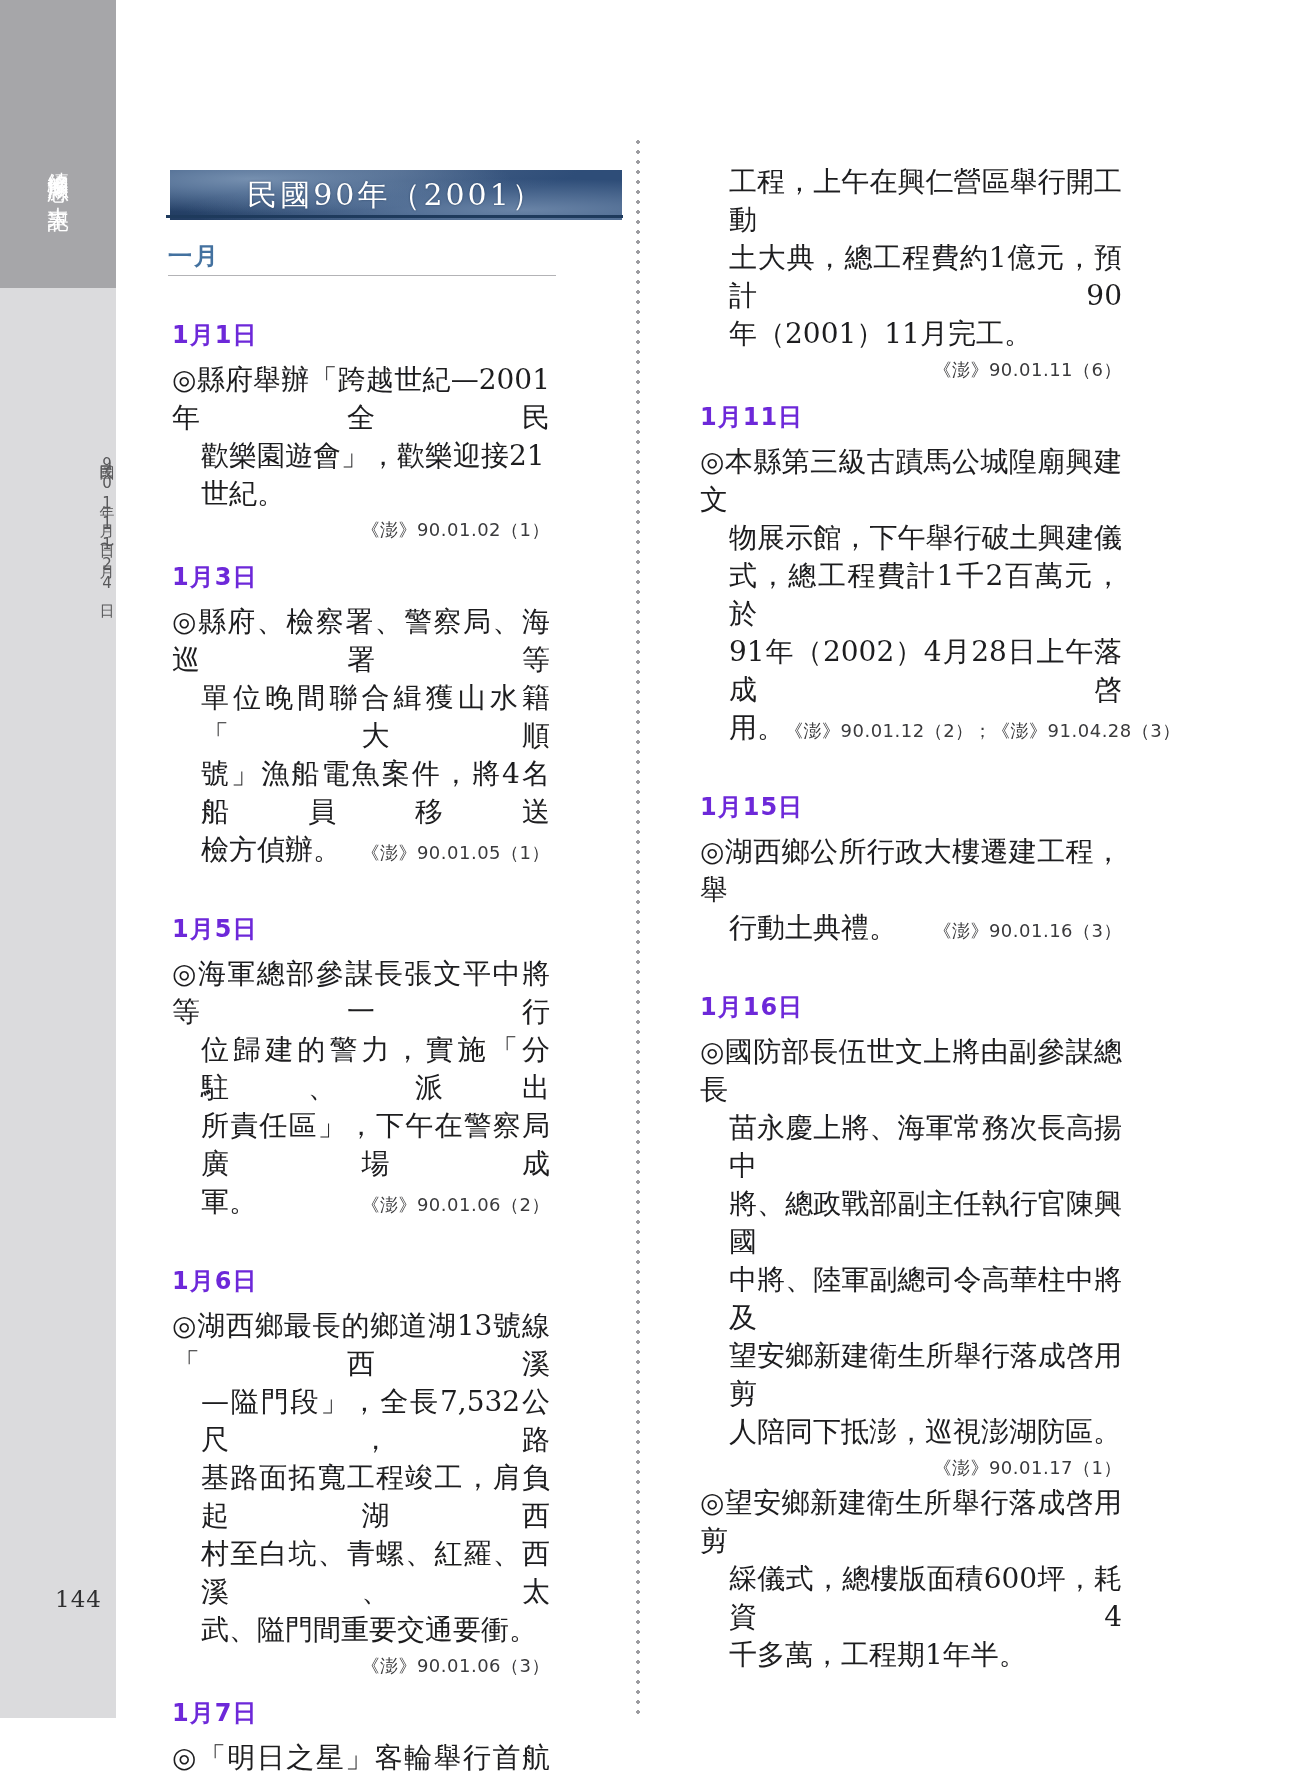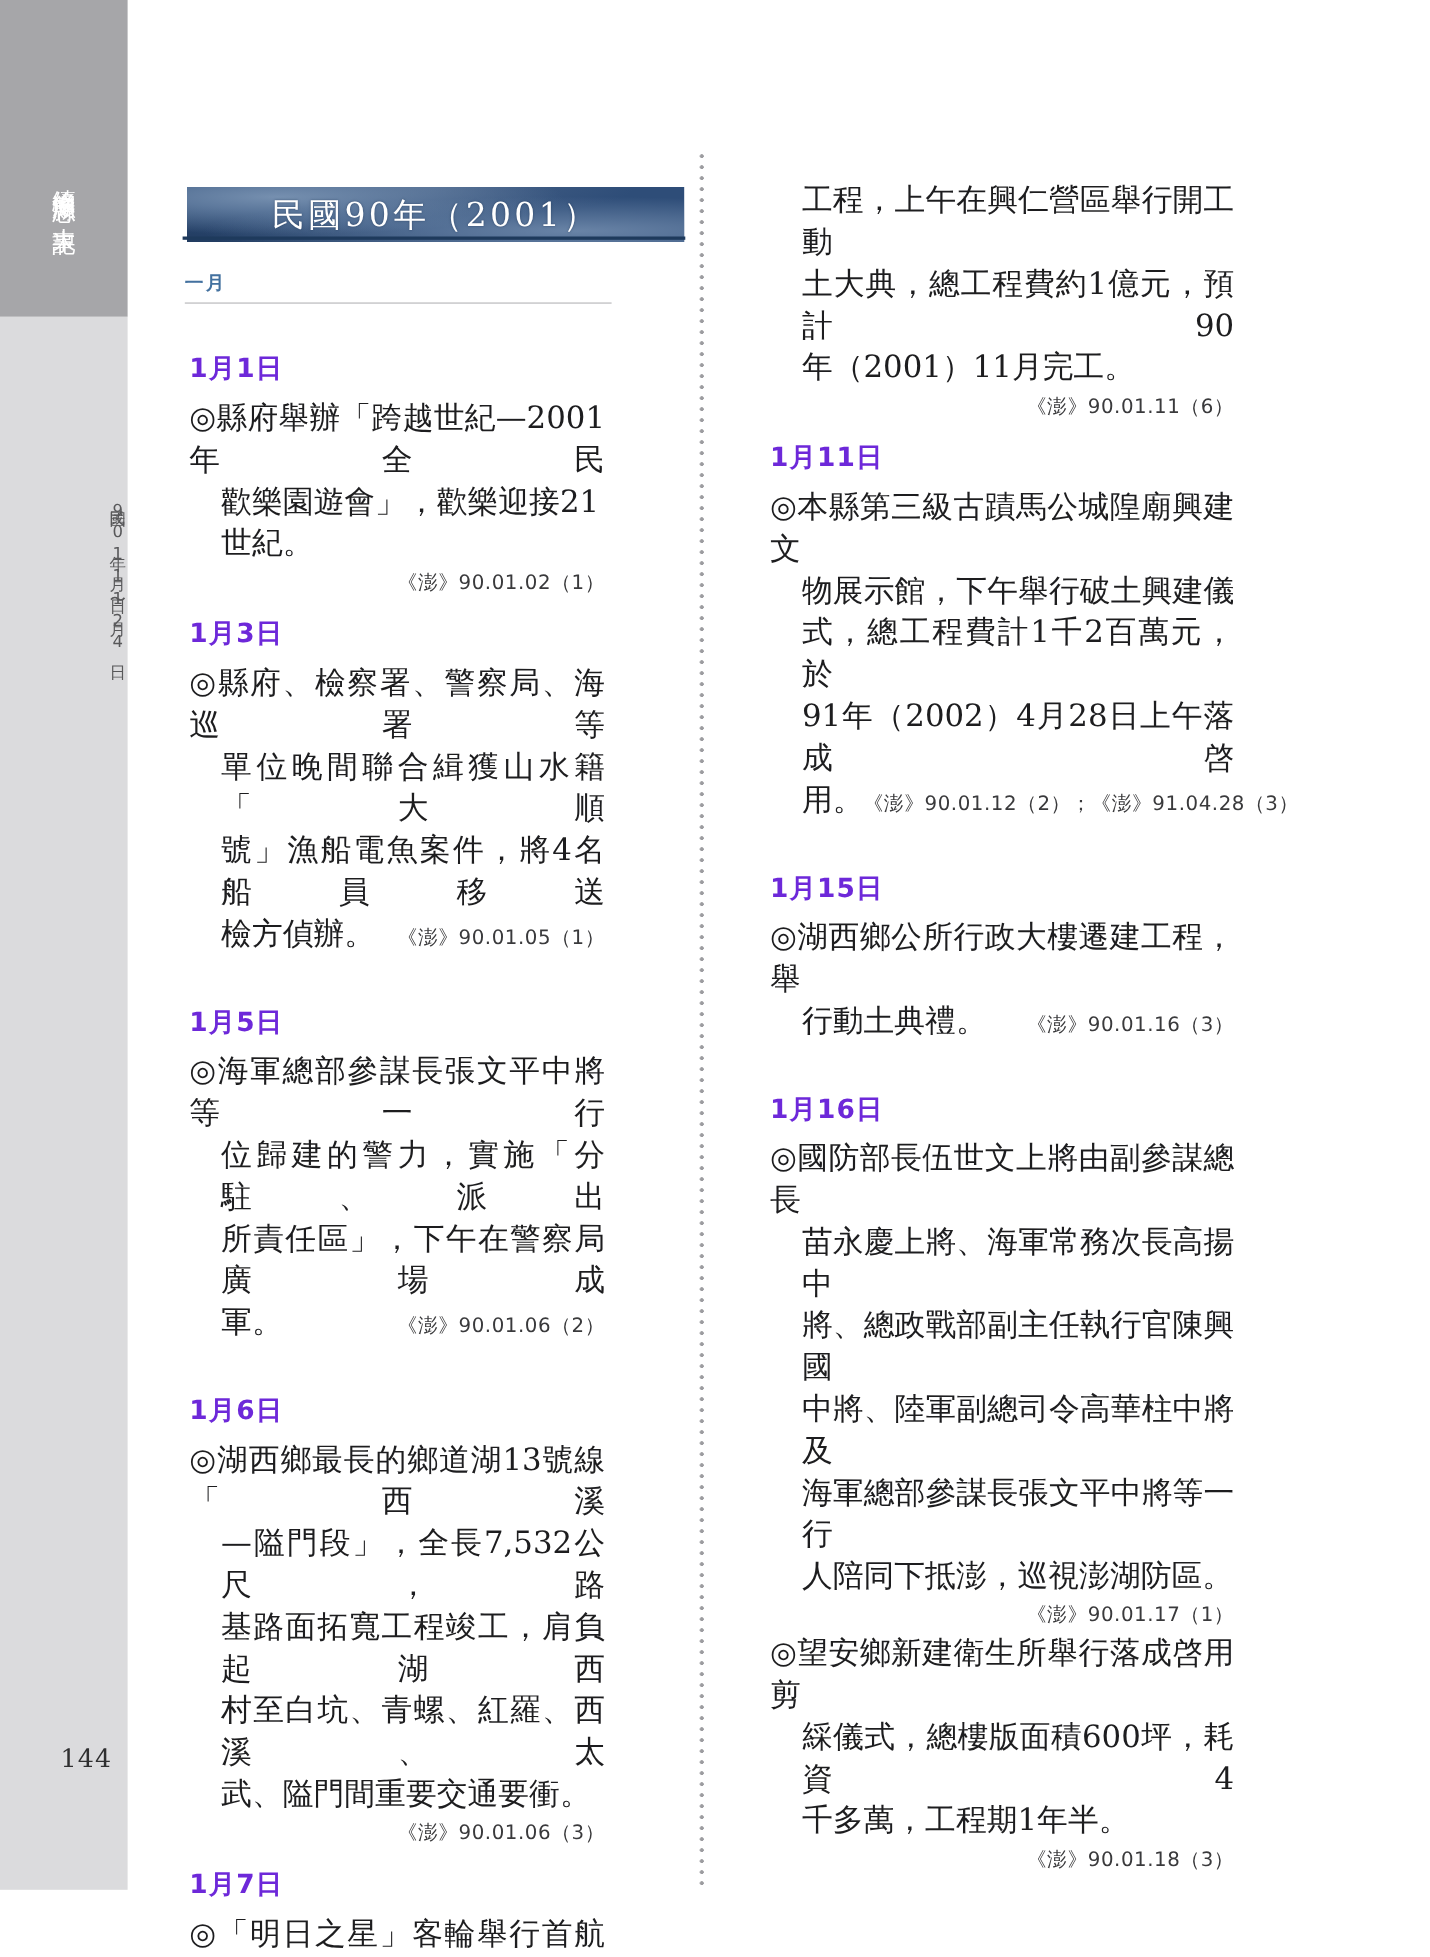--- a/index.html
+++ b/index.html
@@ -55,22 +55,22 @@
   .banner-rule{
     position:absolute;left:166px;top:215px;width:457px;height:3px;
     background:#1e3a5c;
   }
   
   .month-head{
     position:absolute;left:168px;top:244px;width:388px;height:31px;
     border-bottom:1px solid #b3b3b6;
   }
   .month-label{
-    color:#43719f;font-size:17px;font-weight:600;letter-spacing:2px;
-    font-family:Liberation Serif, serif;
+    color:#43719f;font-size:24px;font-weight:600;letter-spacing:2px;
+    font-family:Liberation Mono, monospace;
     line-height:28px;
   }
   
   .divider{
     position:absolute;left:636px;top:140px;width:4px;height:1580px;
     background-image:radial-gradient(circle at 2px 2px,#9c9ca0 1.6px,rgba(0,0,0,0) 2px);
     background-size:4px 10px;background-repeat:repeat-y;
   }
   
   .column{position:absolute;}
@@ -184,23 +184,22 @@
         <span>行動土典禮。</span>
         <span class="cite">《澎》90.01.16（3）</span>
       </div>
     </div>
     <div class="date-h">1月16日</div>
     <div class="event ends-own">
       <div class="line fill">◎國防部長伍世文上將由副參謀總長</div>
       <div class="line ind fill">苗永慶上將、海軍常務次長高揚中</div>
       <div class="line ind fill">將、總政戰部副主任執行官陳興國</div>
       <div class="line ind fill">中將、陸軍副總司令高華柱中將及</div>
-      <div class="line ind fill">海軍總部參謀長張文平中將等一行</div>
+      <div class="line ind fill">望安鄉新建衛生所舉行落成啓用剪</div>
       <div class="line ind">人陪同下抵澎，巡視澎湖防區。</div>
       <div class="cite-row"><span class="cite">《澎》90.01.17（1）</span></div>
     </div>
     <div class="event ends-own">
       <div class="line fill">◎望安鄉新建衛生所舉行落成啓用剪</div>
       <div class="line ind fill">綵儀式，總樓版面積600坪，耗資4</div>
       <div class="line ind">千多萬，工程期1年半。</div>
-      <div class="cite-row"><span class="cite">《澎》90.01.18（3）</span></div>
     </div>
   </div>
 
 </body></html>

